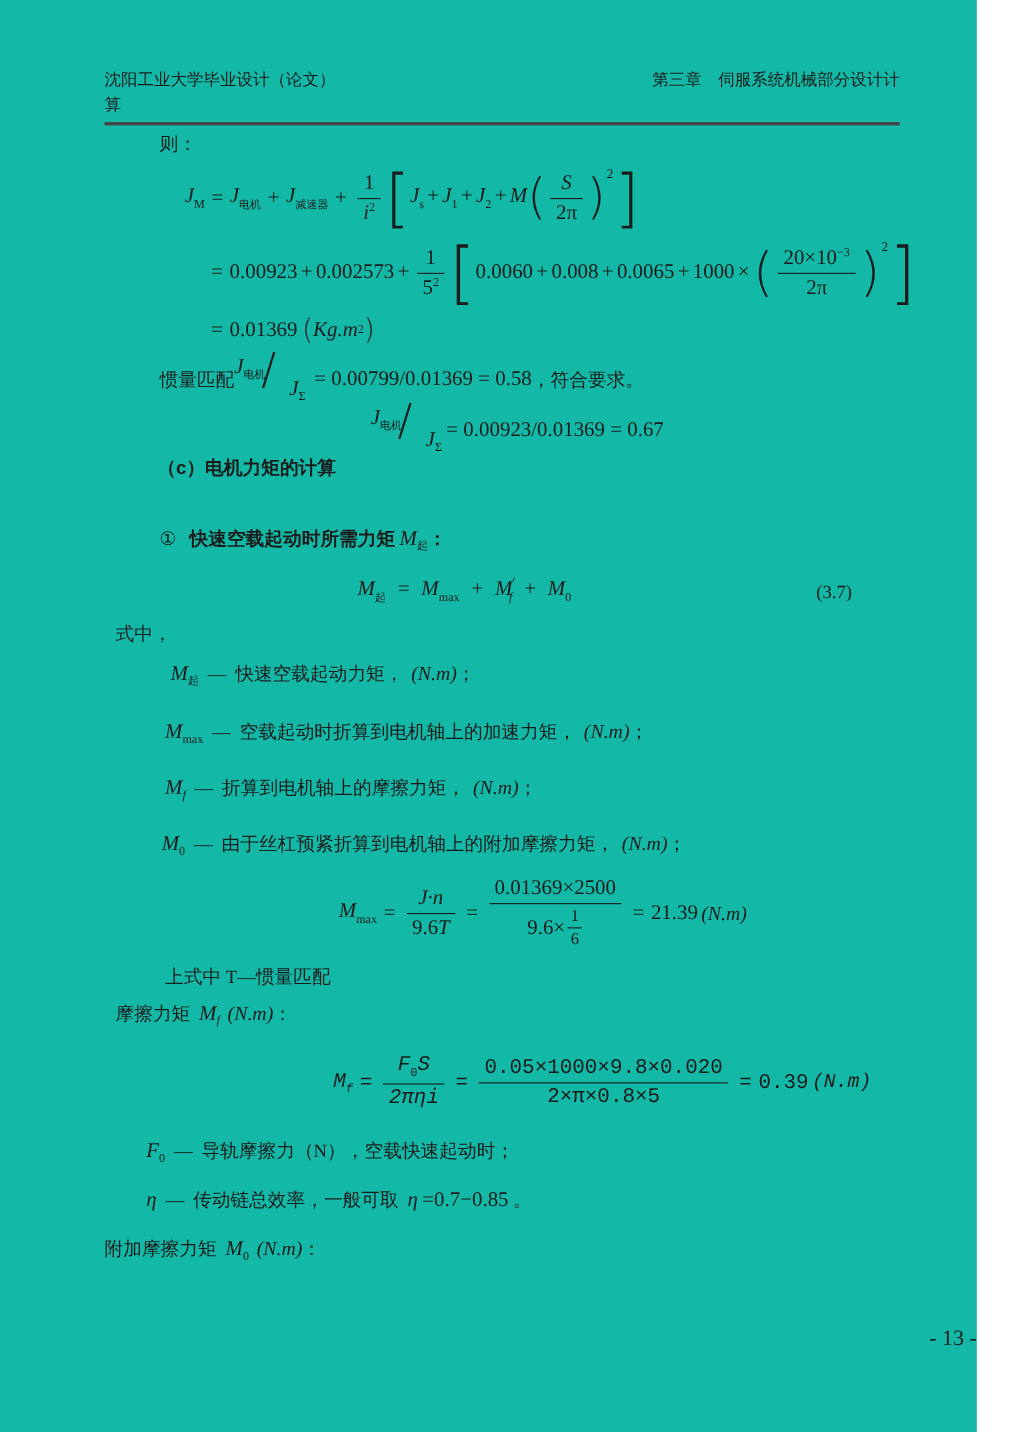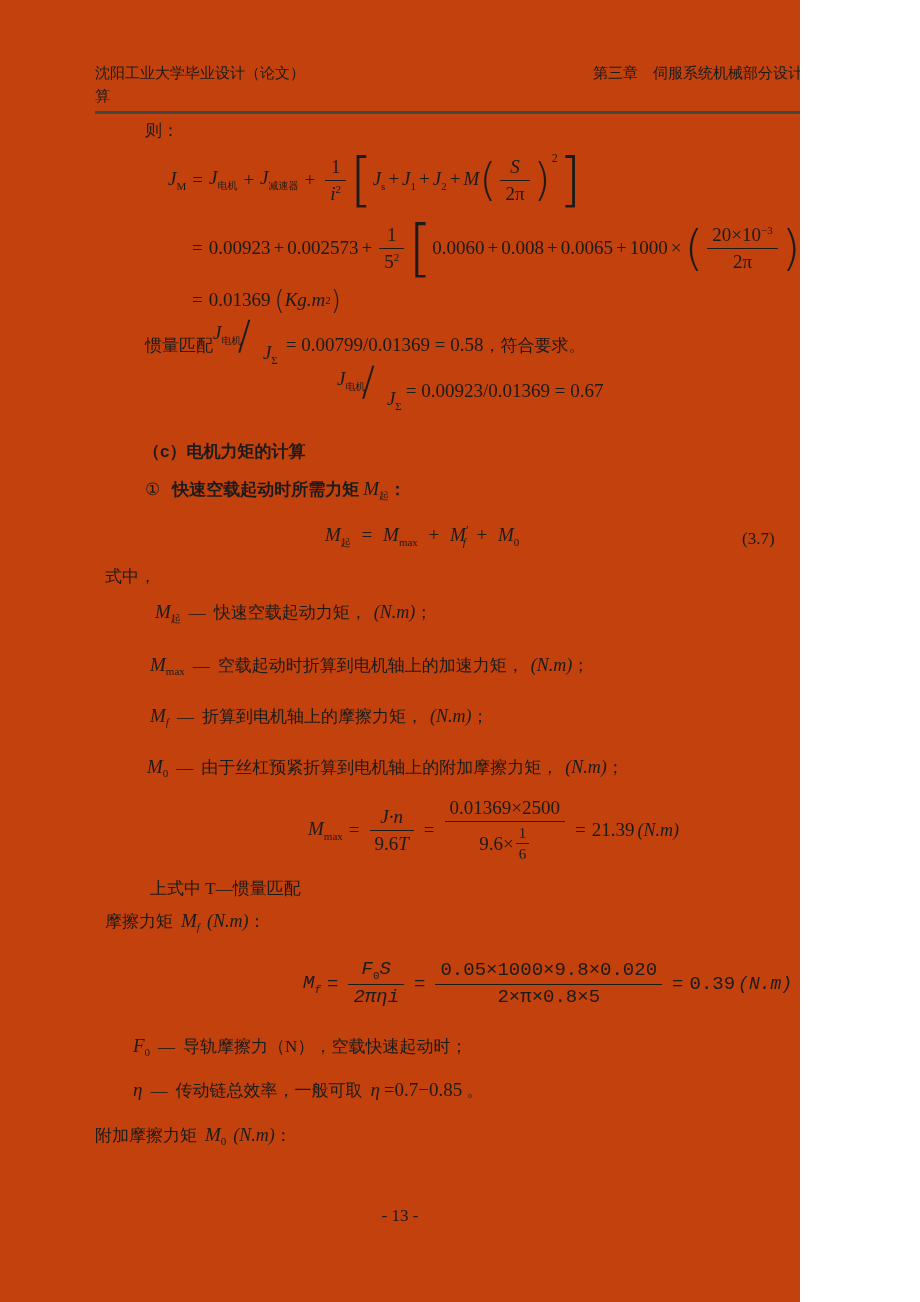--- a/index.html
+++ b/index.html
@@ -2,21 +2,21 @@
 <html><head>
 <meta charset="utf-8">
 <style>
   * { box-sizing: border-box; }
   html,body { margin:0; padding:0; }
   body {
     font-family: "Liberation Serif", "DejaVu Serif", serif;
     color:#1b1b1b;
     background:#ffffff;
   }
-  .page { position:relative; width:800px; height:1302px; background:#c2410c; overflow:hidden; }
+  .page { position:relative; width:888px; height:1302px; background:#14b8a6; overflow:hidden; }
 
   .row { position:absolute; white-space:nowrap; }
   .feq { display:flex; align-items:center; }
 
   .cn  { font-size:17px; font-family:"Liberation Serif","DejaVu Serif",serif; }
   .hd  { font-family:"Liberation Sans","DejaVu Sans",sans-serif; font-weight:bold; font-size:17px; }
   .m   { font-size:19px; font-family:"Liberation Serif","DejaVu Serif",serif; }
   .it  { font-style:italic; }
   sub  { font-size:11px; }
   sub.cjk { font-size:10px; }
@@ -45,21 +45,21 @@
   .dfd { position:relative; top:10px;margin-left:16px; }
   .dsl { font-size:40px; font-style:normal; line-height:0; margin:0 -4px; font-family:"DejaVu Sans",sans-serif; font-weight:100; }
 
   .prime { font-size:13px; }
   .pull  { margin-left:-6px; }
 
   .hdr { position:absolute; left:95px; top:62px; width:723px; font-size:15px; line-height:23px;
          border-bottom:3px solid #454545; padding-bottom:3px; }
   .hdr-l1 { display:flex; justify-content:space-between; }
 
-  .pageno { position:absolute; top:1206px; left:0; width:100%; text-align:center; font-size:17px; }
+  .pageno { position:absolute; top:1206px; left:0; width:100%; text-align:right; font-size:20px; }
   .eqtag { font-size:17px; }
   .unit { font-size:18px; margin-left:3px; }
   .dash { margin:0 4px; }
 </style>
 </head>
 <body>
 
 <div class="page">
 
   <div class="hdr">
@@ -131,21 +131,21 @@
     <span class="m"><span class="dfu"><span class="it">J</span><sub class="cjk">电机</sub></span><span class="dsl">∕</span><span class="dfd"><span class="it">J</span><sub>Σ</sub></span></span>
     <span class="m" style="margin-left:8px;">= 0.00799/0.01369 = 0.58</span>
     <span class="cn">，符合要求。</span>
   </div>
 
   <div class="row feq" style="left:337px; top:366px; height:50px;">
     <span class="m"><span class="dfu"><span class="it">J</span><sub class="cjk">电机</sub></span><span class="dsl">∕</span><span class="dfd"><span class="it">J</span><sub>Σ</sub></span></span>
     <span class="m" style="margin-left:4px;">= 0.00923/0.01369 = 0.67</span>
   </div>
 
-  <div class="row hd" style="left:143px; top:440px;">（c）电机力矩的计算</div>
+  <div class="row hd" style="left:143px; top:414px;">（c）电机力矩的计算</div>
 
   <div class="row" style="left:145px; top:478px;">
     <span class="cn">①</span>
     <span class="hd" style="margin-left:8px;">快速空载起动时所需力矩</span>
     <span class="m it">M</span><sub class="cjk">起</sub><span class="hd">：</span>
   </div>
 
   <div class="row m" style="left:325px; top:522px;">
     <span class="it">M</span><sub class="cjk">起</sub>
     <span class="op">=</span>

